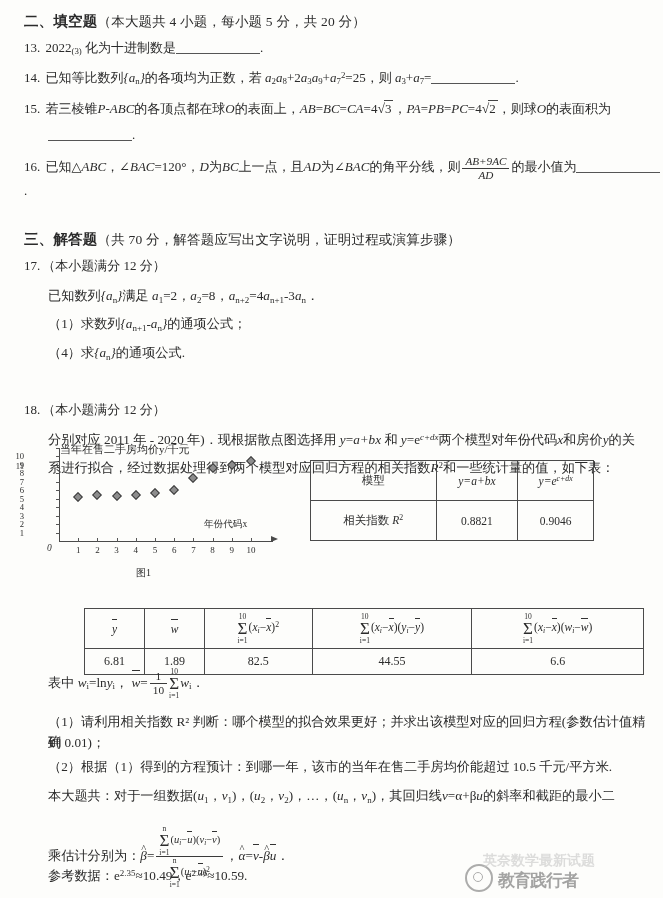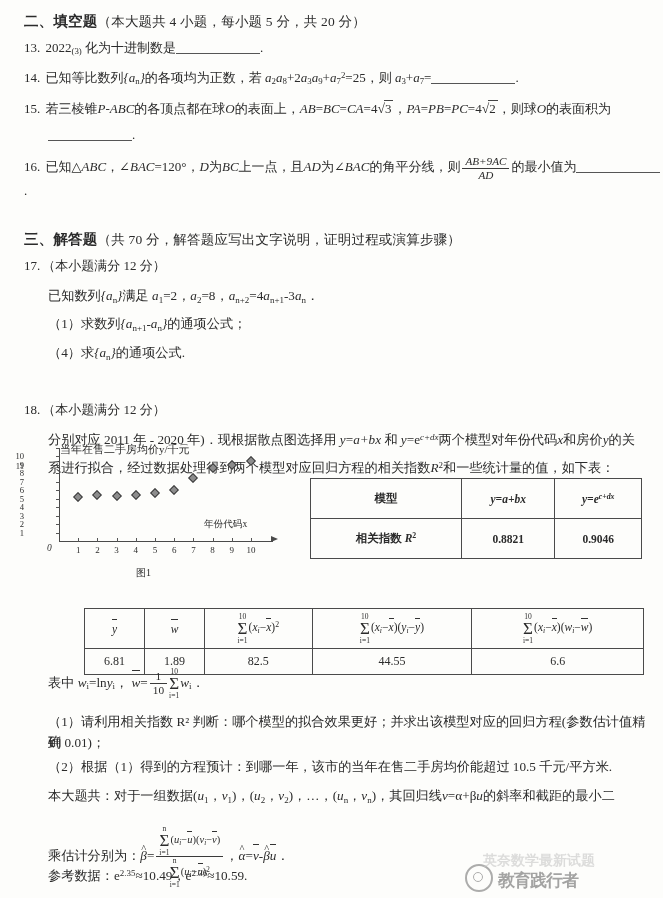--- a/index.html
+++ b/index.html
@@ -157,25 +157,24 @@
   }
   .fig-cap {
     position: absolute;
     left: 108px; top: 120px;
     font-size: 10px;
   }
 
   
   .model-table {
     position: absolute;
-    left: 310px; top: 478px;
-    width: 332px;
+    left: 310px; top: 460px;
+    width: 284px;
     border-collapse: collapse;
     font-size: 11.5px;
-    font-weight: bold;
   }
   .model-table td {
     border: 1px solid #4a4a4a;
     text-align: center;
     padding: 9px 2px;
     height: 21px;
   }
   .stat-table {
     position: absolute;
     left: 84px; top: 608px;

